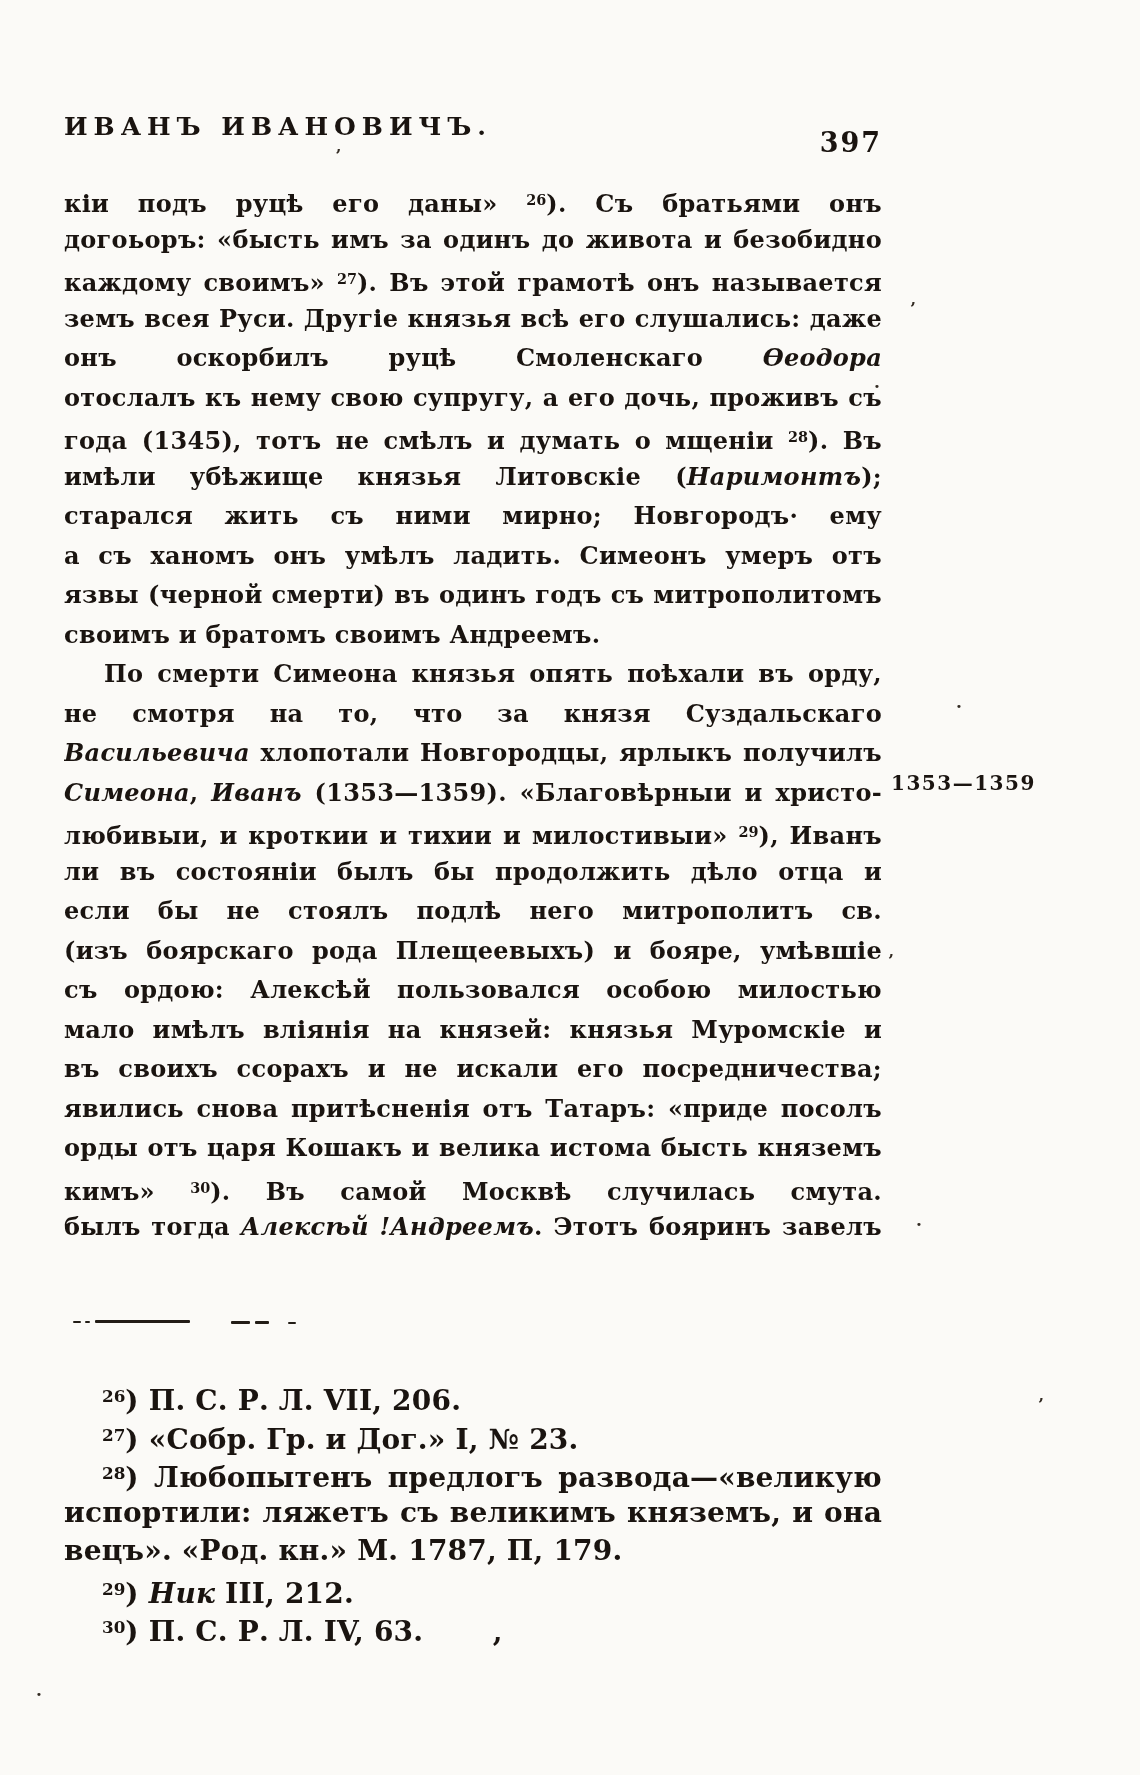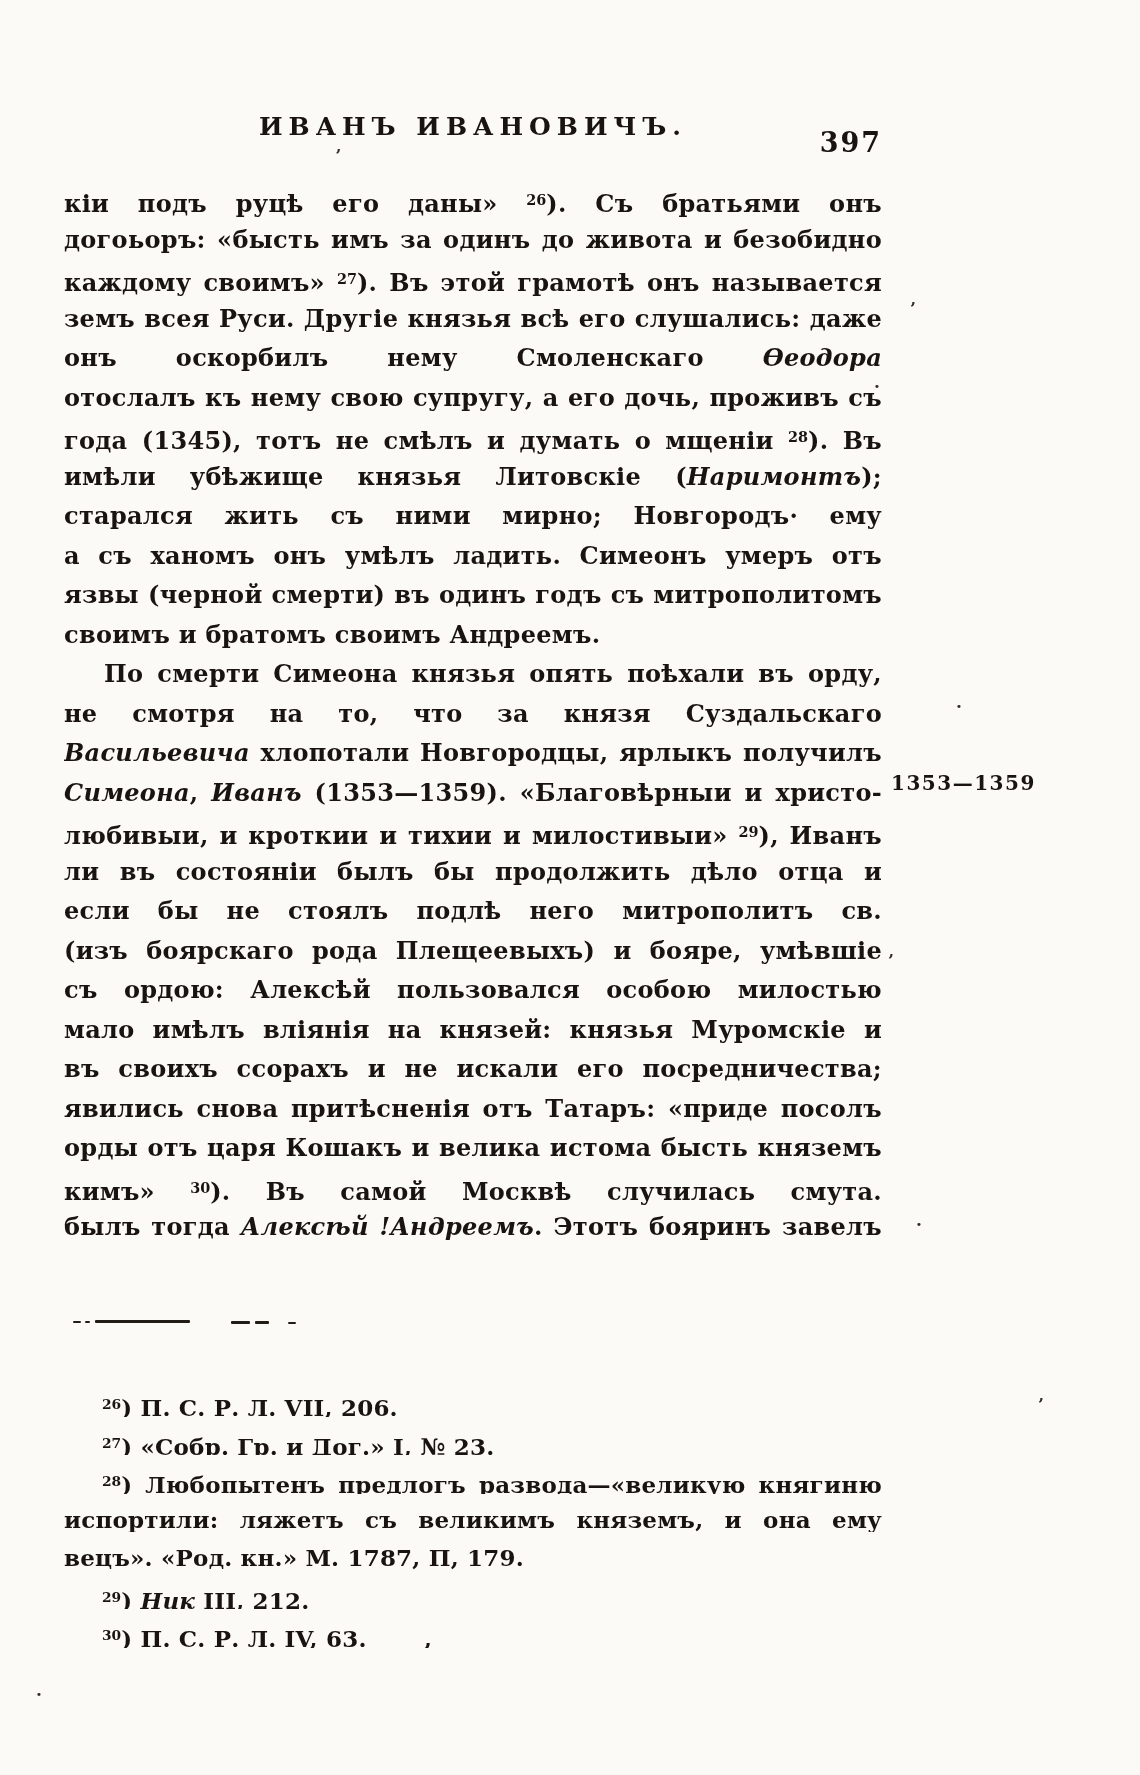--- a/index.html
+++ b/index.html
@@ -8,35 +8,35 @@
     width: 1140px; height: 1775px;
     margin: 0 auto;
     background: radial-gradient(ellipse at 48% 38%, #fdfcfa 62%, #f6f4f0 96%, #f1efeа 100%);
     background-color: #fbfaf7;
     color: #1a1410;
     font-family: "DejaVu Serif", "Liberation Serif", serif;
     overflow: hidden;
   }
   .header-title {
     position: absolute; left: 64px; top: 112px; width: 818px;
-    text-align: center; font-size: 25px; font-weight: bold;
+    text-align: left; font-size: 25px; font-weight: bold;
     letter-spacing: 6px; white-space: nowrap;
   }
   .page-number {
     position: absolute; left: 760px; top: 127px; width: 122px;
     text-align: right; font-size: 27px; font-weight: bold; letter-spacing: 2px;
   }
   .body-block {
     position: absolute; left: 64px; top: 180px; width: 818px;
     font-size: 24px; line-height: 39.5px; font-weight: bold;
     letter-spacing: 0.3px;
   }
   .footnotes-block {
     position: absolute; left: 64px; top: 1378px; width: 818px;
-    font-size: 23px; line-height: 52px; font-weight: bold;
+    font-size: 28px; line-height: 37px; font-weight: bold;
     letter-spacing: 0.2px;
   }
   .tline { height: 39.5px; overflow: hidden; }
   .footnotes-block .tline { height: 38.5px; }
   .just { text-align: justify; text-align-last: justify; }
   .it { font-style: italic; }
   .supref { font-size: 0.6em; vertical-align: 0.5em; letter-spacing: 0; font-weight: bold; }
   .margin-note {
     position: absolute; left: 891px; top: 771px;
     font-size: 20px; font-weight: bold; letter-spacing: 1.5px; white-space: nowrap;
@@ -51,21 +51,21 @@
 
   <div class="header-title">ИВАНЪ ИВАНОВИЧЪ.</div>
 
   <div class="page-number">397</div>
 
   <div class="body-block" id="body-lines">
       <div class="tline just"><span>кіи подъ руцѣ его даны» </span><span class="supref">26</span><span>). Съ братьями онъ заключилъ</span></div>
       <div class="tline just"><span>догоьоръ: «бысть имъ за одинъ до живота и безобидно владѣть</span></div>
       <div class="tline just"><span>каждому своимъ» </span><span class="supref">27</span><span>). Въ этой грамотѣ онъ называется В. кня-</span></div>
       <div class="tline just"><span>земъ всея Руси. Другіе князья всѣ его слушались: даже когда</span></div>
-      <div class="tline just"><span>онъ оскорбилъ нему Смоленскаго </span><span class="it">Ѳеодора Святославича</span></div>
+      <div class="tline just"><span>онъ оскорбилъ руцѣ Смоленскаго </span><span class="it">Ѳеодора Святославича</span></div>
       <div class="tline just"><span>отослалъ къ нему свою супругу, а его дочь, проживъ съ нею два</span></div>
       <div class="tline just"><span>года (1345), тотъ не смѣлъ и думать о мщеніи </span><span class="supref">28</span><span>). Въ Москвѣ</span></div>
       <div class="tline just"><span>имѣли убѣжище князья Литовскіе (</span><span class="it">Наримонтъ</span><span>); </span></div>
       <div class="tline just"><span>старался жить съ ними мирно; Новгородъ· ему покорялся;</span></div>
       <div class="tline just"><span>а съ ханомъ онъ умѣлъ ладить. Симеонъ умеръ отъ моровой</span></div>
       <div class="tline just"><span>язвы (черной смерти) въ одинъ годъ съ митрополитомъ Ѳеог-</span></div>
       <div class="tline"><span>своимъ и братомъ своимъ Андреемъ.</span></div>
       <div class="tline just" style="text-indent: 40px;"><span>По смерти Симеона князья опять поѣхали въ орду, гдѣ</span></div>
       <div class="tline just"><span>не смотря на то, что за князя Суздальскаго </span></div>
       <div class="tline just"><span class="it">Васильевича</span><span> хлопотали Новгородцы, ярлыкъ получилъ братъ</span></div>

